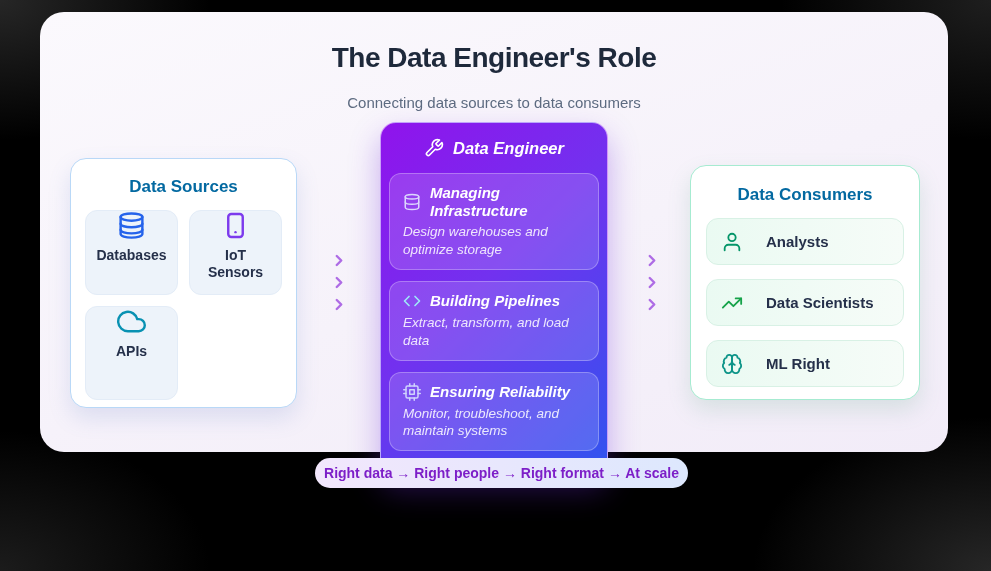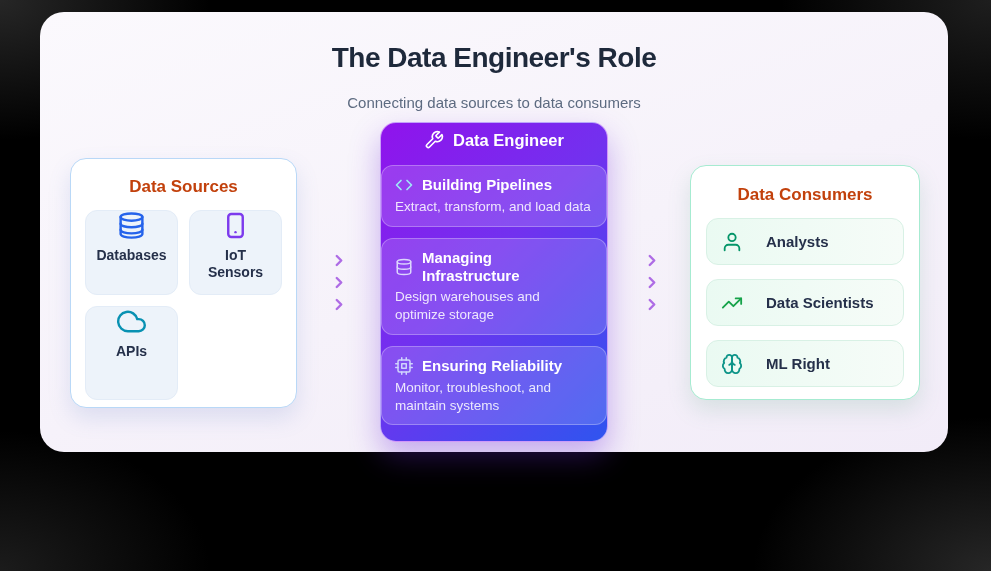--- a/index.html
+++ b/index.html
@@ -31,44 +31,45 @@
     font-size:15px; color:#5d6b81;margin-top:12px;
   }
   
   .panel-sources {
     position:absolute; left:30px; top:146px; width:227px; height:250px;
     background:#fff; border:1.5px solid #b9d8f7; border-radius:16px;
     box-shadow:0 10px 22px rgba(100,130,200,.18);
     padding:14px;
   }
   .panel-h {
-    text-align:center; font-size:17px; font-weight:700; color:#c2410c;
+    text-align:center; font-size:17px; font-weight:700; color:#0369a1;
     margin:4px 0 13px;
   }
   .src-grid {
     display:grid; grid-template-columns:1fr 1fr; grid-template-rows:85px 94px; gap:11px;
   }
   .src-card {
     background:#edf3fa; border:1px solid #e3ecf7; border-radius:12px;
     display:flex; flex-direction:column; align-items:center; justify-content:flex-start; gap:7px;
     text-align:center;
   }
   .src-card svg { width:29px; height:29px; }
   .src-label { font-size:14px; font-weight:600; color:#25304a; line-height:1.18; max-width:76px; }
   .ic-database-blue { color:#2563eb; }
   .ic-cloud { color:#0891b2; }
   .ic-phone { color:#7c3aed; }
   .ic-filecode { color:#c026d3; }
   
   .panel-engineer {
     position:absolute; left:340px; top:110px; width:228px; min-height:320px;
-    border-radius:16px; padding:0;
+    border-radius:16px; padding:8px;
     background:linear-gradient(135deg,#9013ec 0%,#7231ef 45%,#2f55ef 100%);
     border:1px solid rgba(240,205,255,.7);
     box-shadow:0 14px 30px rgba(109,40,217,.35);
+    font-style:italic;
   }
   .eng-header {
     display:flex; align-items:center; justify-content:center; gap:9px;
     margin:7px 0 15px;
   }
   .eng-header svg { width:20px; height:20px; color:#fff; }
   .eng-title { font-size:16.5px; font-weight:700; color:#fff; }
   .eng-card {
     background:rgba(255,255,255,.15); border:1px solid rgba(255,255,255,.28);
     border-radius:12px; padding:10px 13px; margin-bottom:11px;
@@ -168,39 +169,39 @@
     <section class="panel-engineer">
       <div class="eng-header">
         <svg viewBox="0 0 24 24" fill="none" stroke="currentColor" stroke-width="2" stroke-linecap="round" stroke-linejoin="round">
           <path d="M14.7 6.3a1 1 0 0 0 0 1.4l1.6 1.6a1 1 0 0 0 1.4 0l3.77-3.77a6 6 0 0 1-7.94 7.94l-6.91 6.91a2.12 2.12 0 0 1-3-3l6.91-6.91a6 6 0 0 1 7.94-7.94l-3.76 3.76z"></path>
         </svg>
         <span class="eng-title">Data Engineer</span>
       </div>
 
       <div class="eng-card">
         <div class="eng-card-head">
-          <svg class="ic-code" viewBox="0 0 24 24" fill="none" stroke="currentColor" stroke-width="2.2" stroke-linecap="round" stroke-linejoin="round">
-            <polyline points="16 18 22 12 16 6"></polyline>
-              <polyline points="8 6 2 12 8 18"></polyline>
-          </svg>
-          <span class="eng-card-title">Building Pipelines</span>
-        </div>
-        <p class="eng-card-desc">Extract, transform, and load data</p>
-      </div>
-
-      <div class="eng-card">
-        <div class="eng-card-head">
           <svg class="ic-database-light" viewBox="0 0 24 24" fill="none" stroke="currentColor" stroke-width="2" stroke-linecap="round" stroke-linejoin="round">
             <ellipse cx="12" cy="5" rx="9" ry="3"></ellipse>
             <path d="M3 5v14c0 1.66 4 3 9 3s9-1.34 9-3V5"></path>
             <path d="M3 12c0 1.66 4 3 9 3s9-1.34 9-3"></path>
           </svg>
           <span class="eng-card-title">Managing Infrastructure</span>
         </div>
         <p class="eng-card-desc">Design warehouses and optimize storage</p>
+      </div>
+
+      <div class="eng-card">
+        <div class="eng-card-head">
+          <svg class="ic-code" viewBox="0 0 24 24" fill="none" stroke="currentColor" stroke-width="2.2" stroke-linecap="round" stroke-linejoin="round">
+            <polyline points="16 18 22 12 16 6"></polyline>
+              <polyline points="8 6 2 12 8 18"></polyline>
+          </svg>
+          <span class="eng-card-title">Building Pipelines</span>
+        </div>
+        <p class="eng-card-desc">Extract, transform, and load data</p>
       </div>
 
       <div class="eng-card">
         <div class="eng-card-head">
           <svg class="ic-cpu" viewBox="0 0 24 24" fill="none" stroke="currentColor" stroke-width="2" stroke-linecap="round" stroke-linejoin="round">
             <rect x="4" y="4" width="16" height="16" rx="2"></rect>
             <rect x="9" y="9" width="6" height="6"></rect>
             <line x1="9" y1="1" x2="9" y2="4"></line>
               <line x1="15" y1="1" x2="15" y2="4"></line>
             <line x1="9" y1="20" x2="9" y2="23"></line>
@@ -247,15 +248,16 @@
       <div class="consumer-row">
         <svg class="ic-brain" viewBox="0 0 24 24" fill="none" stroke="currentColor" stroke-width="2" stroke-linecap="round" stroke-linejoin="round">
           <path d="M12 5a3 3 0 1 0-5.997.125 4 4 0 0 0-2.526 5.77 4 4 0 0 0 .556 6.588A4 4 0 1 0 12 18Z"></path>
           <path d="M12 5a3 3 0 1 1 5.997.125 4 4 0 0 1 2.526 5.77 4 4 0 0 1-.556 6.588A4 4 0 1 1 12 18Z"></path>
           <path d="M15 13a4.5 4.5 0 0 1-3-4 4.5 4.5 0 0 1-3 4"></path>
         </svg>
         <span class="consumer-label">ML Right</span>
       </div>
     </section>
 
+    <div class="tagline-pill">Right data → Right people → Right format → At scale</div>
 
   </div>
 </div>
 
 </body></html>

